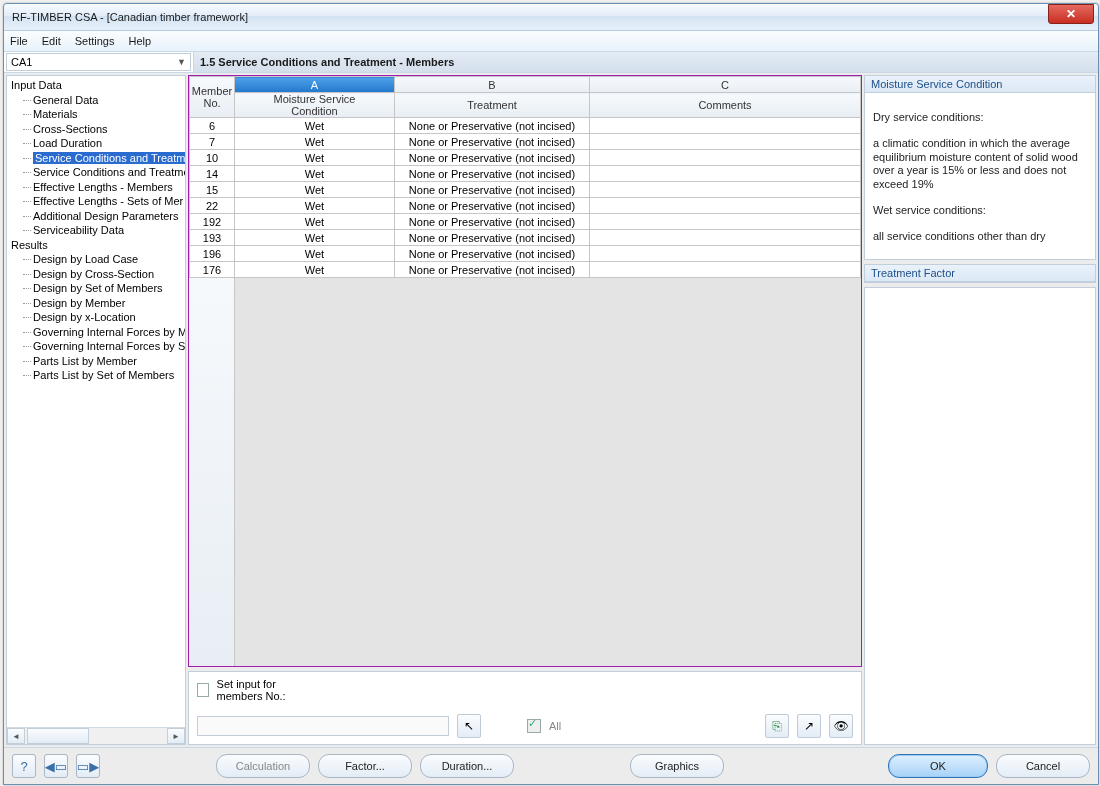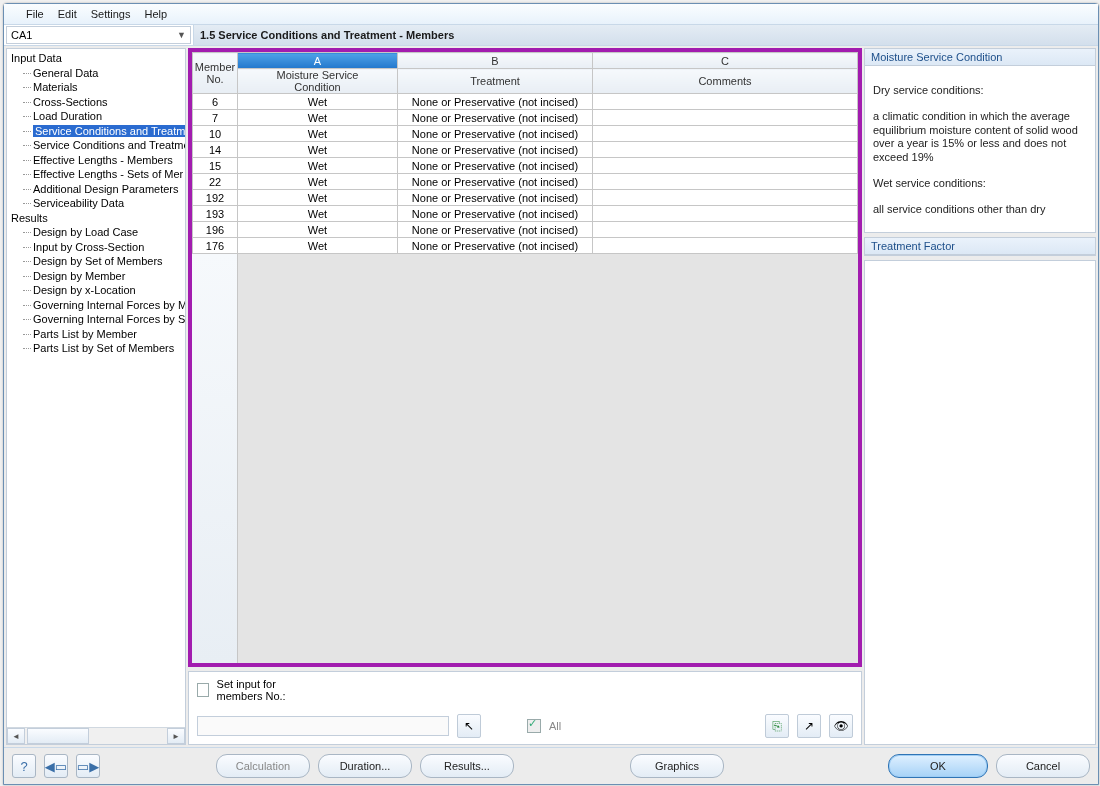--- a/index.html
+++ b/index.html
@@ -55,21 +55,21 @@
     justify-content: center;
     font-weight: bold;
     font-size: 12px;
   }
   .menubar {
     height: 20px;
     background: linear-gradient(to bottom, #fafdff, #e8f2fb);
     border-bottom: 1px solid #c8d8e8;
     display: flex;
     align-items: center;
-    padding-left: 22px;
+    padding-left: 6px;
   }
   .menubar span {
     margin-right: 14px;
     color: #1a1a1a;
     cursor: default;
   }
   .toolbar-row {
     display: flex;
     height: 20px;
     align-items: stretch;
@@ -166,21 +166,21 @@
   .tree-scroll .spacer { flex: 1; }
   .center {
     flex: 1;
     display: flex;
     flex-direction: column;
     margin: 2px 2px 2px 0;
   }
   .grid-box {
     flex: 1;
     background: #fff;
-    border: 4px solid #a21caf;
+    border: 1px solid #a21caf;
     display: flex;
     flex-direction: column;
     overflow: hidden;
   }
   table.grid {
     border-collapse: collapse;
     table-layout: fixed;
     width: 100%;
   }
   .grid th, .grid td {
@@ -298,20 +298,28 @@
     display: flex; align-items: center; justify-content: center;
     font-size: 13px; color: #3a6fa8;
   }
   .info-box.flex1 { flex:1; }
 </style>
 </head>
 <body>
 
 <div class="window">
 
+  <div class="titlebar">
+    <span class="titlebar-title">RF-TIMBER CSA - [Canadian timber framework]</span>
+    <div class="titlebar-buttons">
+      <div class="close-btn">
+        <span>✕</span>
+      </div>
+    </div>
+  </div>
 
   <div class="menubar">
     <span>File</span>
     <span>Edit</span>
     <span>Settings</span>
     <span>Help</span>
   </div>
 
   <div class="toolbar-row">
     <div class="combo">
@@ -331,21 +339,21 @@
         <div class="tree-item l1 dotted"><span>Cross-Sections</span></div>
         <div class="tree-item l1 dotted"><span>Load Duration</span></div>
         <div class="tree-item l1 dotted selected"><span>Service Conditions and Treatme</span></div>
         <div class="tree-item l1 dotted"><span>Service Conditions and Treatme</span></div>
         <div class="tree-item l1 dotted"><span>Effective Lengths - Members</span></div>
         <div class="tree-item l1 dotted"><span>Effective Lengths - Sets of Mer</span></div>
         <div class="tree-item l1 dotted"><span>Additional Design Parameters</span></div>
         <div class="tree-item l1 dotted"><span>Serviceability Data</span></div>
         <div class="tree-item l0"><span>Results</span></div>
         <div class="tree-item l1 dotted"><span>Design by Load Case</span></div>
-        <div class="tree-item l1 dotted"><span>Input by Cross-Section</span></div>
+        <div class="tree-item l1 dotted"><span>Design by Cross-Section</span></div>
         <div class="tree-item l1 dotted"><span>Design by Set of Members</span></div>
         <div class="tree-item l1 dotted"><span>Design by Member</span></div>
         <div class="tree-item l1 dotted"><span>Design by x-Location</span></div>
         <div class="tree-item l1 dotted"><span>Governing Internal Forces by M</span></div>
         <div class="tree-item l1 dotted"><span>Governing Internal Forces by S</span></div>
         <div class="tree-item l1 dotted"><span>Parts List by Member</span></div>
         <div class="tree-item l1 dotted"><span>Parts List by Set of Members</span></div>
       </div>
       <div class="tree-scroll">
         <div class="arrow">◄</div>
@@ -502,22 +510,22 @@
       <span>?</span>
     </div>
     <div class="icon-sq">
       <span>◀▭</span>
     </div>
     <div class="icon-sq">
       <span>▭▶</span>
     </div>
     <div style="width:100px"></div>
     <div class="btn disabled">Calculation</div>
+    <div class="btn">Factor...</div>
     <div class="btn">Duration...</div>
-    <div class="btn">Results...</div>
     <div style="width:100px"></div>
     <div class="btn">Graphics</div>
     <div class="spacer-flex"></div>
     <div class="btn primary">OK</div>
     <div class="btn">Cancel</div>
   </div>
 
 </div>
 
 </body></html>

